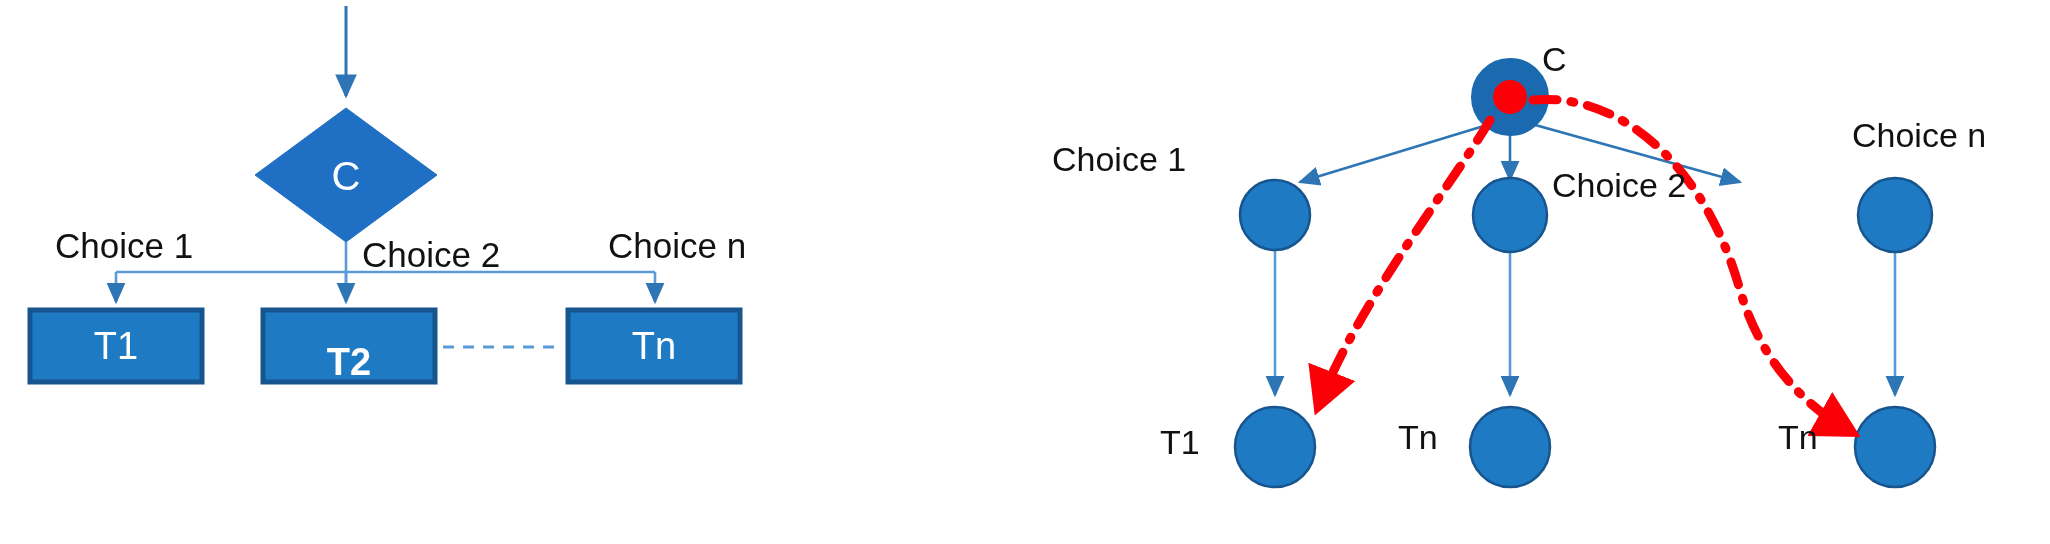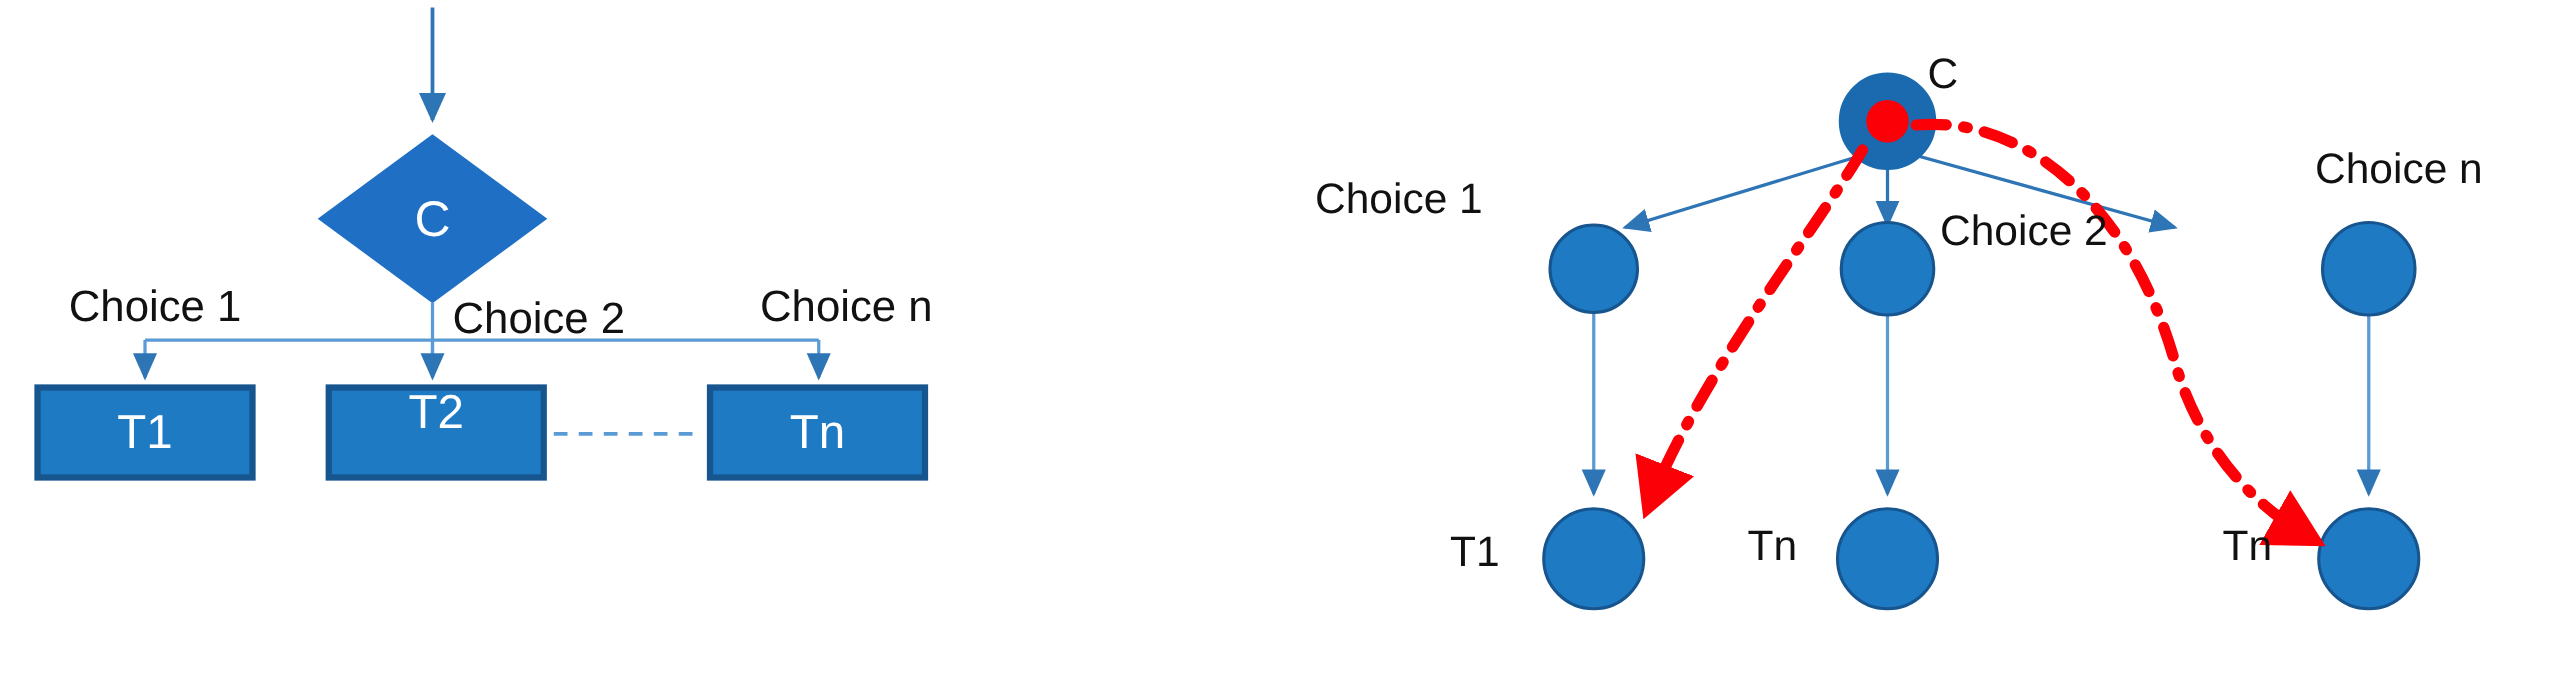--- a/index.html
+++ b/index.html
@@ -94,21 +94,21 @@
     </g>
   </svg>
 
   <div class="lbl lbl-left" style="left:55px; top:228px;">Choice 1</div>
   <div class="lbl lbl-left" style="left:362px; top:237px;">Choice 2</div>
   <div class="lbl lbl-left" style="left:608px; top:228px;">Choice n</div>
 
   <div class="node-text diamond-text" style="left:306px; top:156px; width:80px;">C</div>
 
   <div class="node-text box-text" style="left:30px; top:327px; width:172px;">T1</div>
-  <div class="node-text box-text" style="left:263px; top:311px; width:172px;">T2</div>
+  <div class="node-text box-text" style="left:263px; top:343px; width:172px;font-weight:bold;">T2</div>
   <div class="node-text box-text" style="left:568px; top:327px; width:172px;">Tn</div>
 
   <svg class="layer" viewBox="0 0 2050 544" preserveAspectRatio="none" aria-hidden="true">
 
     <g>
       <line x1="1510" y1="118" x2="1300" y2="182" stroke="#2e75b6" stroke-width="2.6" marker-end="url(#arrowBlueThin)"></line>
       <line x1="1510" y1="120" x2="1510" y2="180" stroke="#2e75b6" stroke-width="2.6" marker-end="url(#arrowBlueThin)"></line>
       <line x1="1510" y1="118" x2="1740" y2="182" stroke="#2e75b6" stroke-width="2.6" marker-end="url(#arrowBlueThin)"></line>
 
       <line x1="1275" y1="250" x2="1275" y2="395" stroke="#5b9bd5" stroke-width="2.6" marker-end="url(#arrowBlueThin)"></line>

